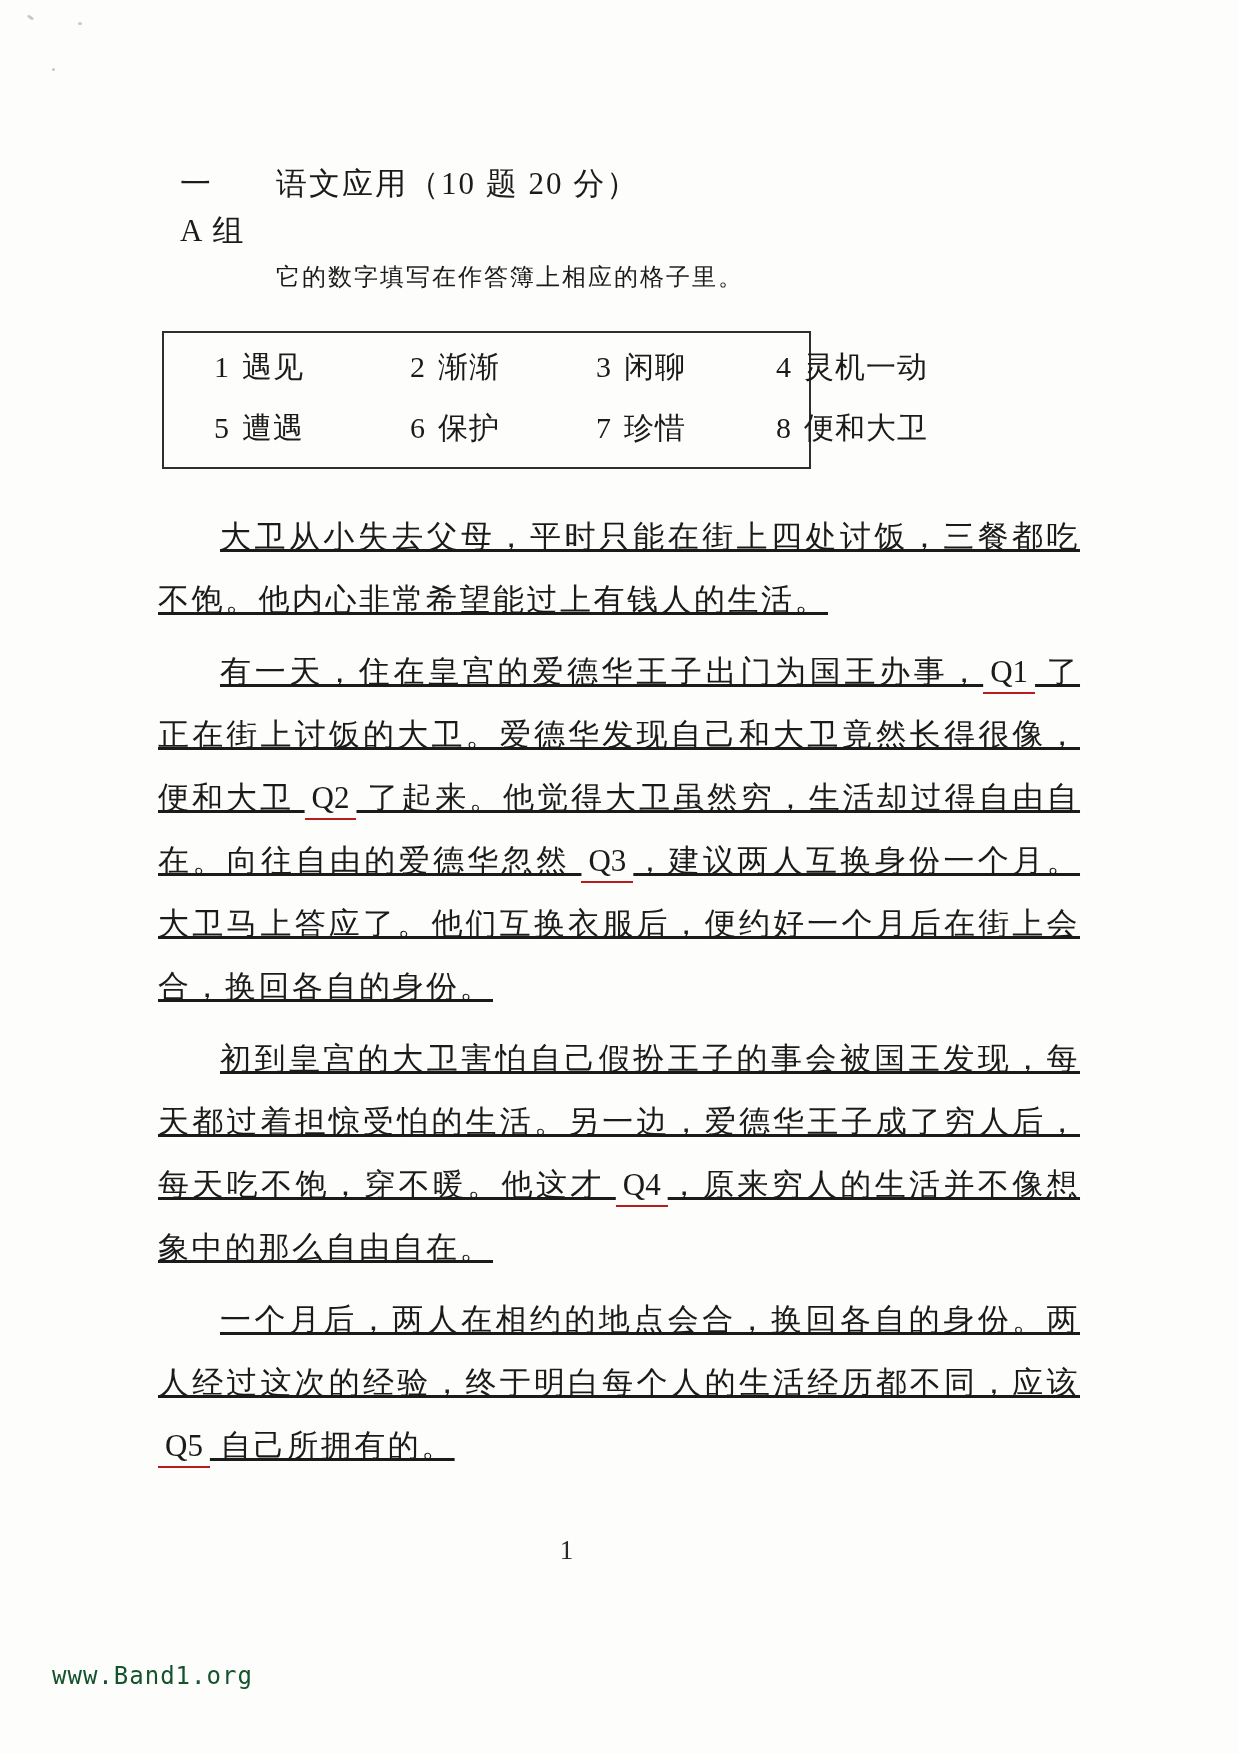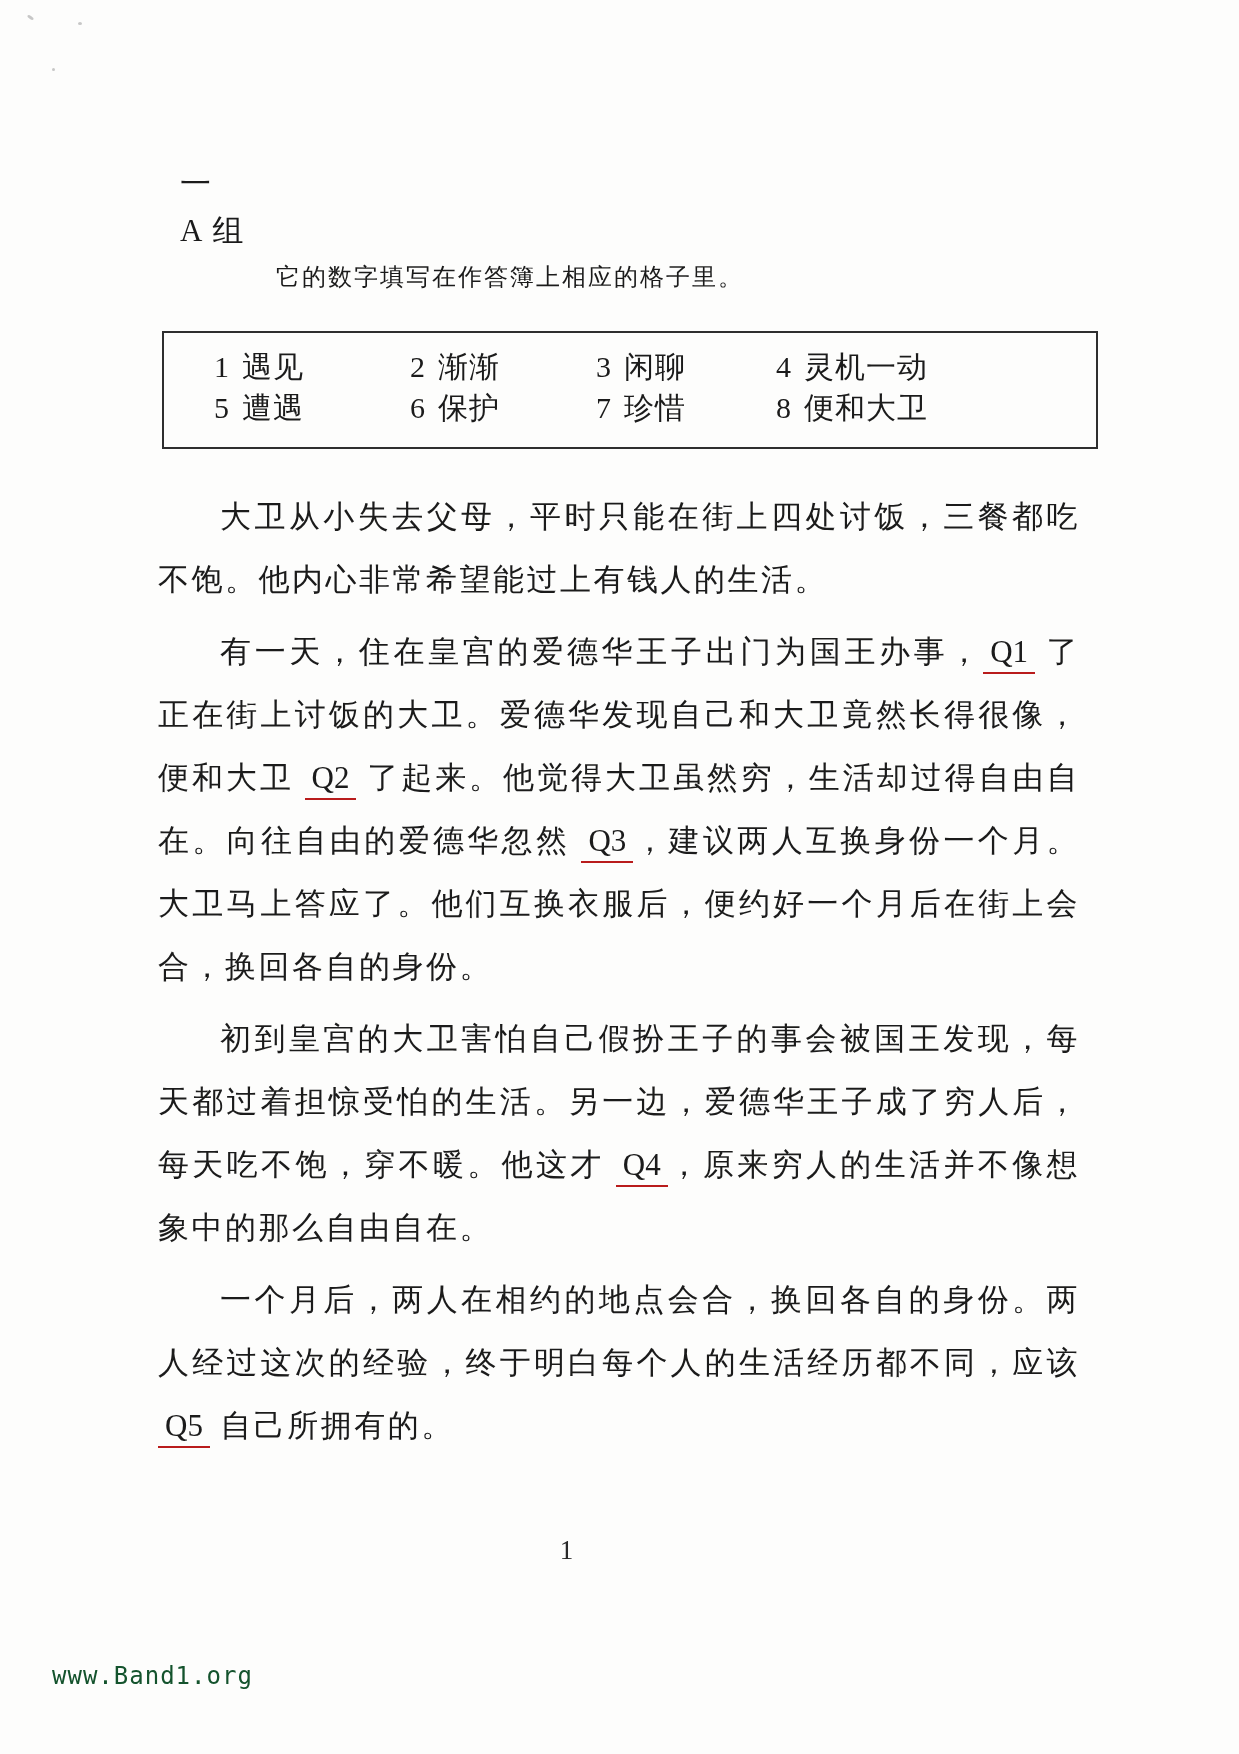--- a/index.html
+++ b/index.html
@@ -51,42 +51,43 @@
     margin-left: 118px;
     font-size: 24px;
     line-height: 47px;
     letter-spacing: 2px;
   }
 
   .word-bank {
     box-sizing: border-box;
     margin-top: 30px;
     margin-left: 4px;
-    width: 936px;
+    width: 649px;
     border: 2px solid #2e2e2e;
     padding: 14px 10px 18px 50px;
     display: grid;
     grid-template-columns: 196px 186px 180px auto;
-    row-gap: 0;
+    row-gap: 20px;
     font-size: 30px;
     letter-spacing: 1px;
   }
   .wb-item { white-space: nowrap; }
   .wb-num { display: inline-block; margin-right: 12px; font-family: "Liberation Serif", serif; }
 
   .passage {
     margin-top: 36px;
     font-size: 31px;
     line-height: 63px;
     letter-spacing: 2.5px;
     text-align: justify;
   }
   .passage p {
     margin: 0 0 9px 0;
     text-indent: 62px;
+    text-decoration: underline;
   }
   .blank {
     display: inline-block;
     text-indent: 0;
     border-bottom: 2px solid #b91c1c;
     padding: 0 7px;
     letter-spacing: 0;
     line-height: 40px;
   }
 
@@ -114,20 +115,21 @@
 
 <div class="page">
   <span class="noise-a"></span>
   <span class="noise-b"></span>
   <span class="noise-c"></span>
 
   <div class="content">
 
     <div class="heading-row">
       <span class="h-label">一</span>
+      <span>语文应用（10 题 20 分）</span>
     </div>
 
     <div class="heading-row">
       <span class="h-label" style="">A 组</span>
     </div>
 
     <div class="instr-cont">它的数字填写在作答簿上相应的格子里。</div>
 
     <div class="word-bank">
       <span class="wb-item"><span class="wb-num">1</span><span>遇见</span></span>

